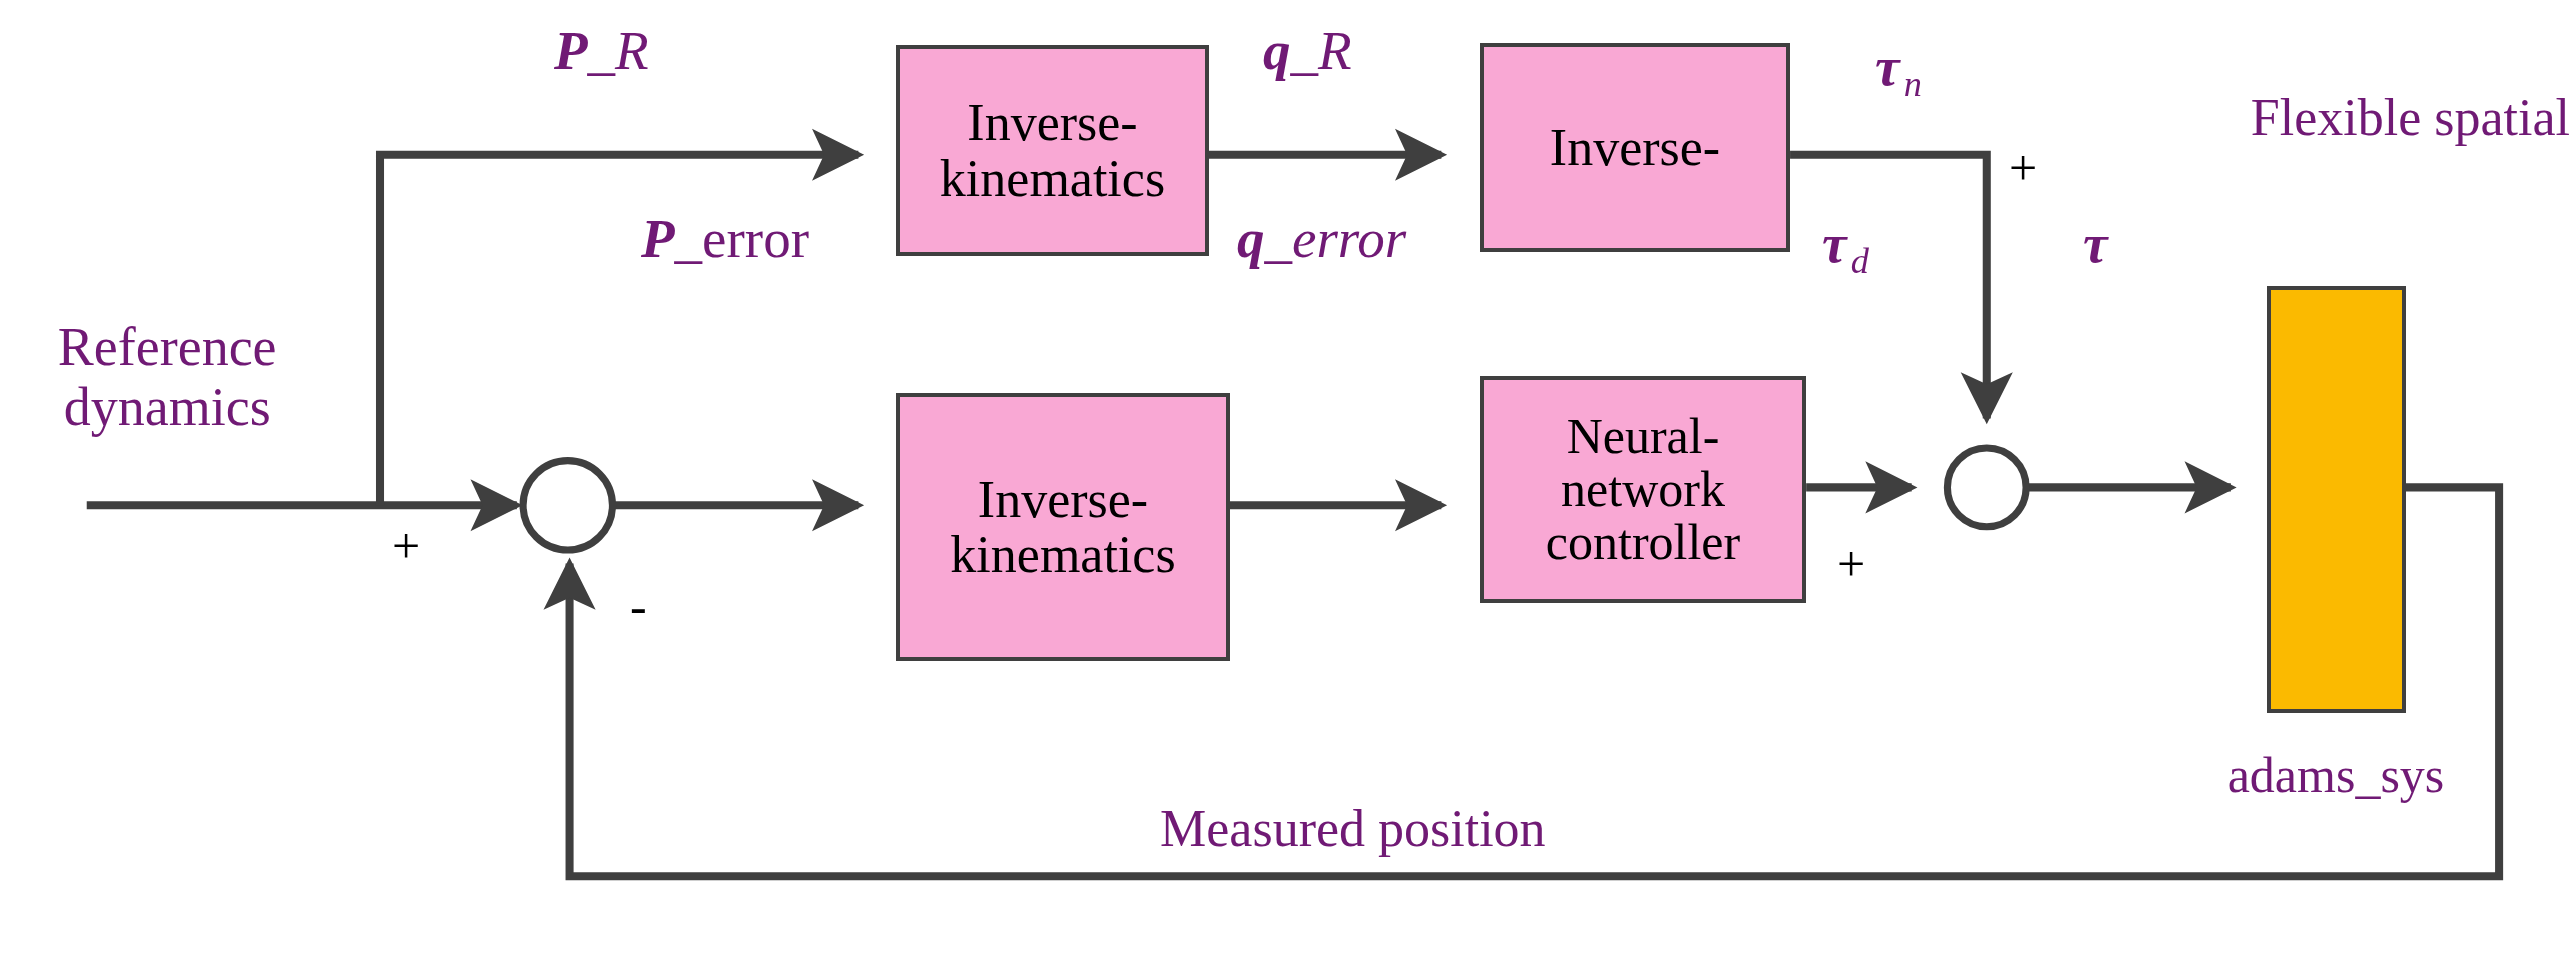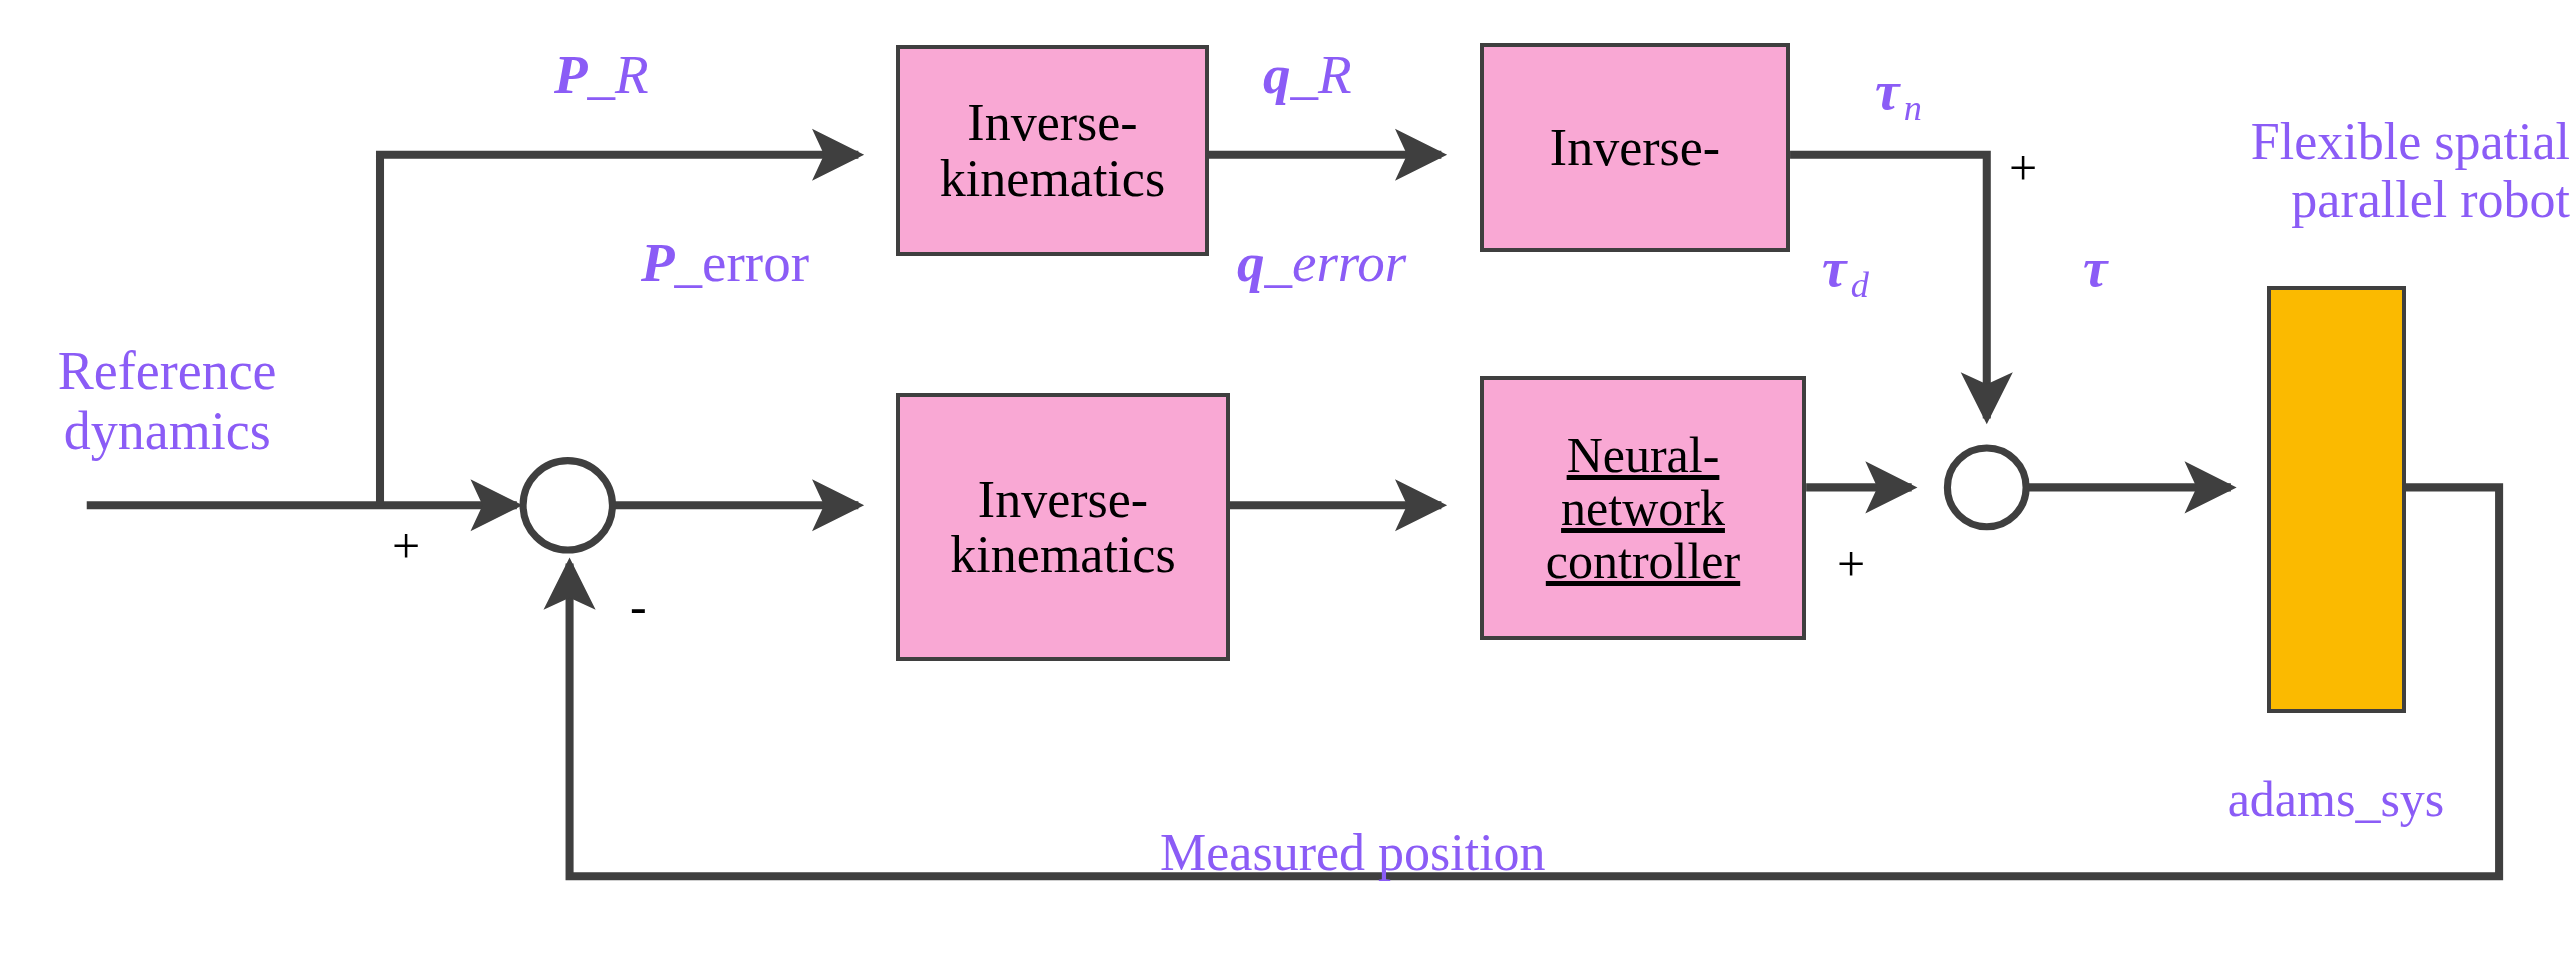--- a/index.html
+++ b/index.html
@@ -1,18 +1,18 @@
 <!DOCTYPE html>
 <html style="font-size:14.3px"><head>
 <meta charset="utf-8">
 <style>
   html,body{margin:0;padding:0;background:#ffffff;}
   #stage{position:relative;width:2576px;height:956px;background:#ffffff;overflow:hidden;}
   svg#wires{position:absolute;left:0;top:0;width:2576px;height:956px;}
-  .lbl{position:absolute;color:#8b5cf6;font-family:"Liberation Serif","DejaVu Serif",serif;white-space:nowrap;line-height:1.12;margin-top:24px;}
+  .lbl{position:absolute;color:#701a75;font-family:"Liberation Serif","DejaVu Serif",serif;white-space:nowrap;line-height:1.12;}
   .blk{position:absolute;box-sizing:border-box;border:4.5px solid #3f3f3f;background:#f9a8d4;
        display:flex;align-items:center;justify-content:center;text-align:center;
        font-family:"Liberation Serif","DejaVu Serif",serif;color:#000;line-height:1.06;}
   .plant{position:absolute;box-sizing:border-box;border:4.5px solid #3f3f3f;}
   .sig{font-family:"Liberation Serif","DejaVu Serif",serif;font-weight:bold;font-style:italic;}
   .sig .plain{font-weight:normal;font-style:normal;}
   .sig .ital{font-weight:normal;font-style:italic;}
   .sub{font-size:0.66em;font-style:italic;font-weight:normal;vertical-align:-0.30em;padding-left:0.12em;}
   .sign{position:absolute;font-family:"Liberation Serif","DejaVu Serif",serif;color:#000;}
 </style>
@@ -65,38 +65,37 @@
     </div>
   </div>
 
   <div class="blk" style="left: 896px; top: 393px; width: 334px; height: 268px; font-size: 52px; border-color: rgb(63, 63, 63);">
     <div>
       <div>Inverse-</div>
       <div>kinematics</div>
     </div>
   </div>
 
-  <div class="blk" style="left: 1480px; top: 376px; width: 326px; height: 264px; font-size: 50px; border-color: rgb(63, 63, 63); text-decoration: underline;">
+  <div class="blk" style="left: 1480px; top: 376px; width: 326px; height: 227px; font-size: 50px; border-color: rgb(63, 63, 63);">
     <div>
       <div>Neural-</div>
       <div>network</div>
       <div>controller</div>
     </div>
   </div>
 
   <div class="plant" id="plantbox" style="left: 2267px; top: 286px; width: 139px; height: 427px; background: rgb(251, 186, 0); border-color: rgb(63, 63, 63);"></div>
 
   <div class="lbl" style="left:19.7px;top:317px;font-size:54px;text-align:center;width:295px;">
     <div>Reference</div>
     <div>dynamics</div>
   </div>
 
   <div class="lbl" style="left:2016px;top:89px;font-size:52px;text-align:right;width:554px;">
     <div>Flexible spatial</div>
-    <div>parallel robot</div>
   </div>
 
   <div class="lbl" style="left:2137px;top:747px;font-size:50px;text-align:center;width:398px;">adams_sys</div>
 
   <div class="lbl" style="left:1160px;top:800px;font-size:52px;">Measured position</div>
 
   <div class="lbl sig" style="left:554px;top:19.7px;font-size:55px;">
     <span>P</span><span class="ital">_R</span>
   </div>
 

